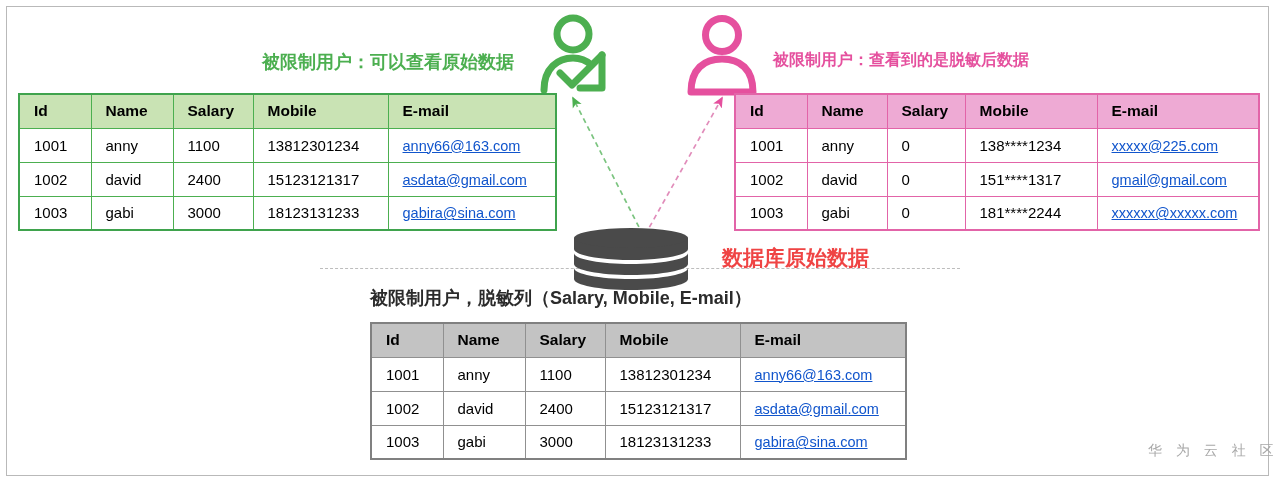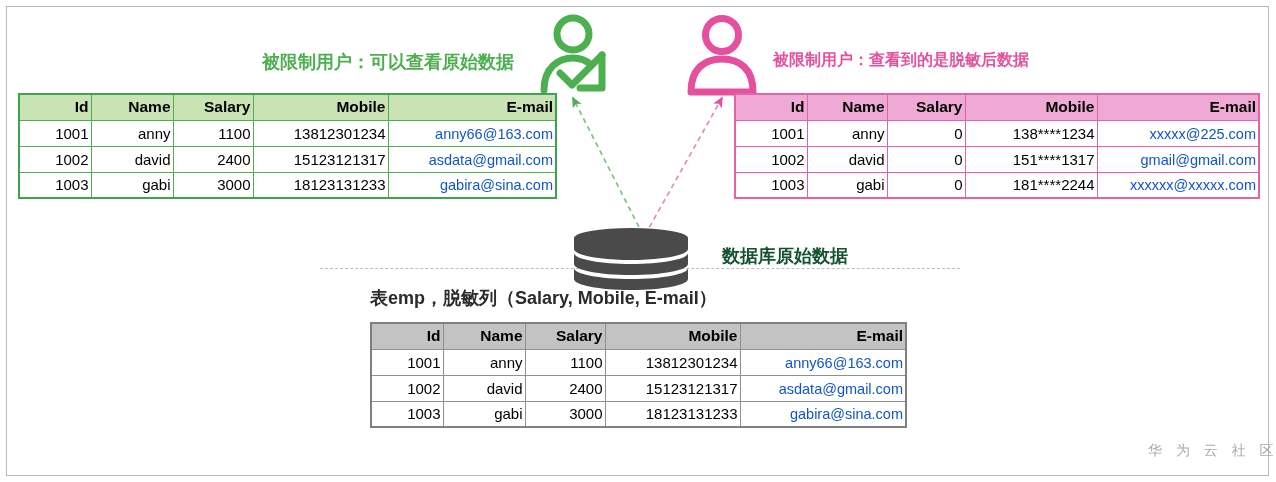--- a/index.html
+++ b/index.html
@@ -29,36 +29,37 @@
   }
 
   
   table.dtable {
     position: absolute;
     border-collapse: collapse;
     table-layout: fixed;
     background: #ffffff;
   }
   table.dtable th, table.dtable td {
-    text-align: right;
+    text-align: left;
     vertical-align: middle;
     font-size: 15px;
     color: #000000;
-    height: 26px;
-    padding: 0 2px;
+    height: 34px;
+    padding: 0 14px;
     white-space: nowrap;
     box-sizing: border-box;
   }
   table.dtable th {
     font-weight: bold;
     font-size: 15.5px;
   }
   table.dtable td.mail a,
   table.dtable td.mail span.lnk {
     color: #1155cc;
+    text-decoration: underline;
     font-size: 14.5px;
   }
 
   
   .tbl-green { border: 2px solid #3fa34d; }
   .tbl-green th, .tbl-green td { border: 1.5px solid #4caf50; }
   .tbl-green th { background: #c9e3b4; }
 
   
   .tbl-pink { border: 2px solid #e264a8; }
@@ -86,22 +87,22 @@
     font-size: 18px;
     color: #4caf50;
   }
   #label-restricted {
     left: 773px; top: 50px;
     font-size: 16px;
     color: #e5509e;
   }
   #label-database {
     left: 722px; top: 244px;
-    font-size: 18px;
-    color: #14532d;
+    font-size: 21px;
+    color: #ef4444;
   }
   #label-source-table {
     left: 370px; top: 286px;
     font-size: 18px;
     color: #2b2b2b;
   }
 
   
   .icon-user {
     position: absolute;
@@ -179,21 +180,21 @@
       <path d="M2 40 L2 51 C2 57 27 62 59 62 C91 62 116 57 116 51 L116 40 C116 46 91 51 59 51 C27 51 2 46 2 40 Z"></path>
     </g>
   </svg>
 
   <div class="caption" id="label-authorized">被限制用户：可以查看原始数据</div>
 
   <div class="caption" id="label-restricted">被限制用户：查看到的是脱敏后数据</div>
 
   <div class="caption" id="label-database">数据库原始数据</div>
 
-  <div class="caption" id="label-source-table">表emp，脱敏列（Salary, Mobile, E-mail）</div>
+  <div class="caption" id="label-source-table">被限制用户，脱敏列（Salary, Mobile, E-mail）</div>
 
   <table class="dtable tbl-green" id="table-authorized">
     <colgroup>
       <col style="width:72px">
         <col style="width:82px">
         <col style="width:80px">
       <col style="width:135px">
         <col style="width:168px">
     </colgroup>
     <thead>

